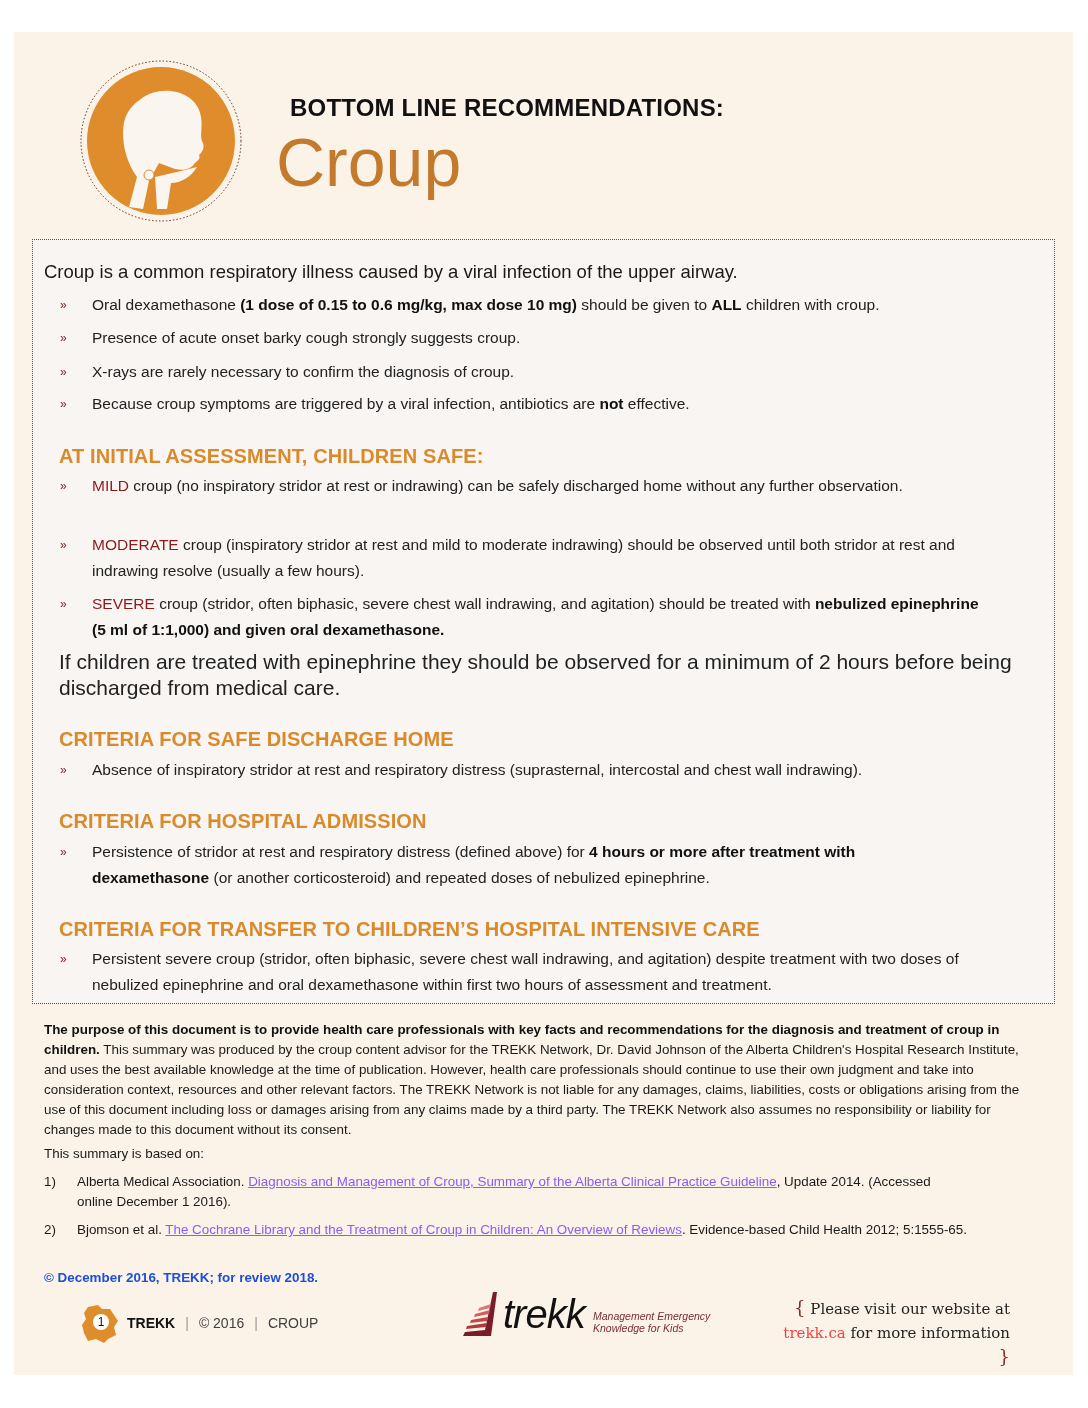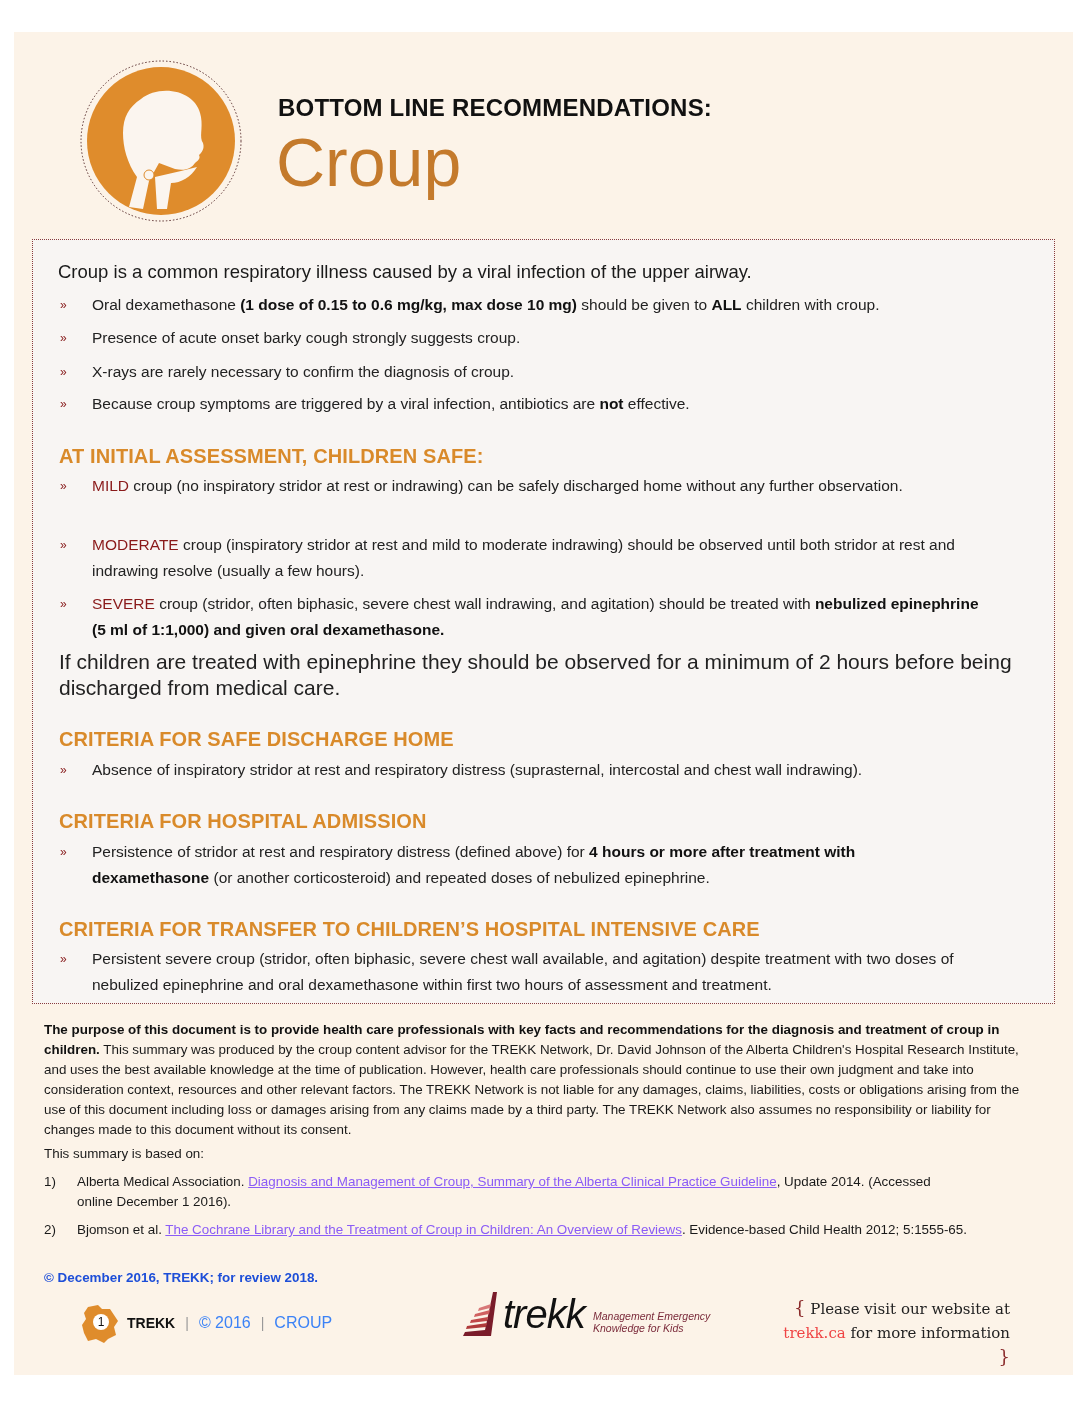--- a/index.html
+++ b/index.html
@@ -1,42 +1,42 @@
 <!DOCTYPE html>
 <html><head>
 <meta charset="utf-8">
 <style>
   html, body { margin:0; padding:0; background:#ffffff; }
   body { width:1088px; height:1408px; position:relative; font-family:"Liberation Sans", sans-serif; color:#1a1a1a; }
   .page { position:absolute; left:14px; top:32px; width:1059px; height:1343px; background:#fcf3e8; }
   .logo { position:absolute; left:79px; top:59px; width:164px; height:164px; }
-  .pre-title { position:absolute; left:278px; top:94px; font-size:24px; font-weight:bold; color:#111; letter-spacing:0.2px; }
+  .pre-title { position:absolute; left:290px; top:94px; font-size:24px; font-weight:bold; color:#111; letter-spacing:0.2px; }
   .title { position:absolute; left:276px; top:128px; font-size:68px; color:#c47a2c; line-height:1; }
   .box { position:absolute; left:32px; top:239px; width:1023px; height:765px; border:1px dotted #8a3b3b; background:#f8f5f3; box-sizing:border-box; }
-  .intro { position:absolute; left:58px; top:261px; font-size:18.5px; color:#1a1a1a; }
+  .intro { position:absolute; left:44px; top:261px; font-size:18.5px; color:#1a1a1a; }
   .bullet { position:absolute; left:60px; font-size:15.5px; line-height:26px; color:#222; }
   .bullet .mark { position:absolute; left:0; top:0; color:#8a2020; font-size:12px; }
   .bullet .txt { position:absolute; left:32px; top:0; width:900px; }
   .section-h { position:absolute; left:59px; font-size:20px; font-weight:bold; color:#d98a2a; letter-spacing:0.1px; }
   .sev { color:#8a1a1a; font-weight:normal; }
   b { font-weight:bold; color:#111; }
   .para { position:absolute; left:59px; font-size:21px; line-height:26px; color:#222; width:980px; }
   .disclaimer { position:absolute; left:44px; top:1020px; width:1000px; font-size:13.4px; line-height:20px; color:#1a1a1a; }
   .based { position:absolute; left:44px; top:1146px; font-size:13.4px; color:#1a1a1a; }
   .ref { position:absolute; left:44px; font-size:13.4px; line-height:20px; color:#1a1a1a; }
   .ref .num { position:absolute; left:0; top:0; }
   .ref .rtxt { position:absolute; left:33px; top:0; width:980px; }
   a.link { color:#8b5cf6; text-decoration:underline; }
   .copy { position:absolute; left:44px; top:1270px; font-size:13.4px; color:#1d4ed8;font-weight:bold; }
   .footer-left { position:absolute; left:80px; top:1303px; height:40px; display:flex; align-items:center; }
   .page-badge { width:40px; height:40px; position:relative; }
   .page-badge .num { position:absolute; left:13px; top:11px; width:16px; height:16px; border-radius:50%; background:#fff; font-size:12px; text-align:center; line-height:16px; color:#111; }
   .ft-brand { margin-left:7px; font-weight:bold; font-size:14px; color:#111; }
   .ft-sep { margin:0 10px; color:#999; font-size:14px; }
-  .ft-text { font-size:16px; color:#3b82f6; }
+  .ft-text { font-size:14px; color:#404040; }
   .trekk-logo { position:absolute; left:463px; top:1290px; width:250px; height:50px; }
   .trekk-word { position:absolute; left:40px; top:2px; font-size:40px; font-style:italic; color:#111; font-family:"Liberation Sans", sans-serif; letter-spacing:-1px; }
   .trekk-tag { position:absolute; left:130px; top:20px; font-size:10.5px; font-style:italic; color:#7a2a3a; line-height:12px; }
   .visit { position:absolute; left:780px; top:1296px; font-family:"DejaVu Serif", serif; font-size:15px; line-height:24px; color:#222; text-align:right; width:230px; }
   .visit .brace { color:#8a2a2a; font-size:18px; }
   .visit .site { color:#ef4444; font-weight:normal; }
 </style>
 </head>
 <body>
 
@@ -97,21 +97,21 @@
 
 <div class="section-h" style="top:810px">CRITERIA FOR HOSPITAL ADMISSION</div>
 <div class="bullet" style="top:839px">
   <span class="mark">»</span>
   <span class="txt" style="width:860px"><span>Persistence of stridor at rest and respiratory distress (defined above) for </span><b>4 hours or more after treatment with dexamethasone</b><span> (or another corticosteroid) and repeated doses of nebulized epinephrine.</span></span>
 </div>
 
 <div class="section-h" style="top:918px">CRITERIA FOR TRANSFER TO CHILDREN’S HOSPITAL INTENSIVE CARE</div>
 <div class="bullet" style="top:946px">
   <span class="mark">»</span>
-  <span class="txt" style="width:870px">Persistent severe croup (stridor, often biphasic, severe chest wall available, and agitation) despite treatment with two doses of nebulized epinephrine and oral dexamethasone within first two hours of assessment and treatment.</span>
+  <span class="txt" style="width:870px">Persistent severe croup (stridor, often biphasic, severe chest wall indrawing, and agitation) despite treatment with two doses of nebulized epinephrine and oral dexamethasone within first two hours of assessment and treatment.</span>
 </div>
 
 <div class="disclaimer"><b>The purpose of this document is to provide health care professionals with key facts and recommendations for the diagnosis and treatment of croup in children.</b><span> This summary was produced by the croup content advisor for the TREKK Network, Dr. David Johnson of the Alberta Children's Hospital Research Institute, and uses the best available knowledge at the time of publication. However, health care professionals should continue to use their own judgment and take into consideration context, resources and other relevant factors. The TREKK Network is not liable for any damages, claims, liabilities, costs or obligations arising from the use of this document including loss or damages arising from any claims made by a third party. The TREKK Network also assumes no responsibility or liability for changes made to this document without its consent.</span></div>
 
 <div class="based">This summary is based on:</div>
 
 <div class="ref" style="top:1172px">
   <span class="num">1)</span>
   <span class="rtxt" style="width:880px"><span>Alberta Medical Association. </span><a class="link">Diagnosis and Management of Croup, Summary of the Alberta Clinical Practice Guideline</a><span>, Update 2014. (Accessed online December 1 2016).</span></span>
 </div>

